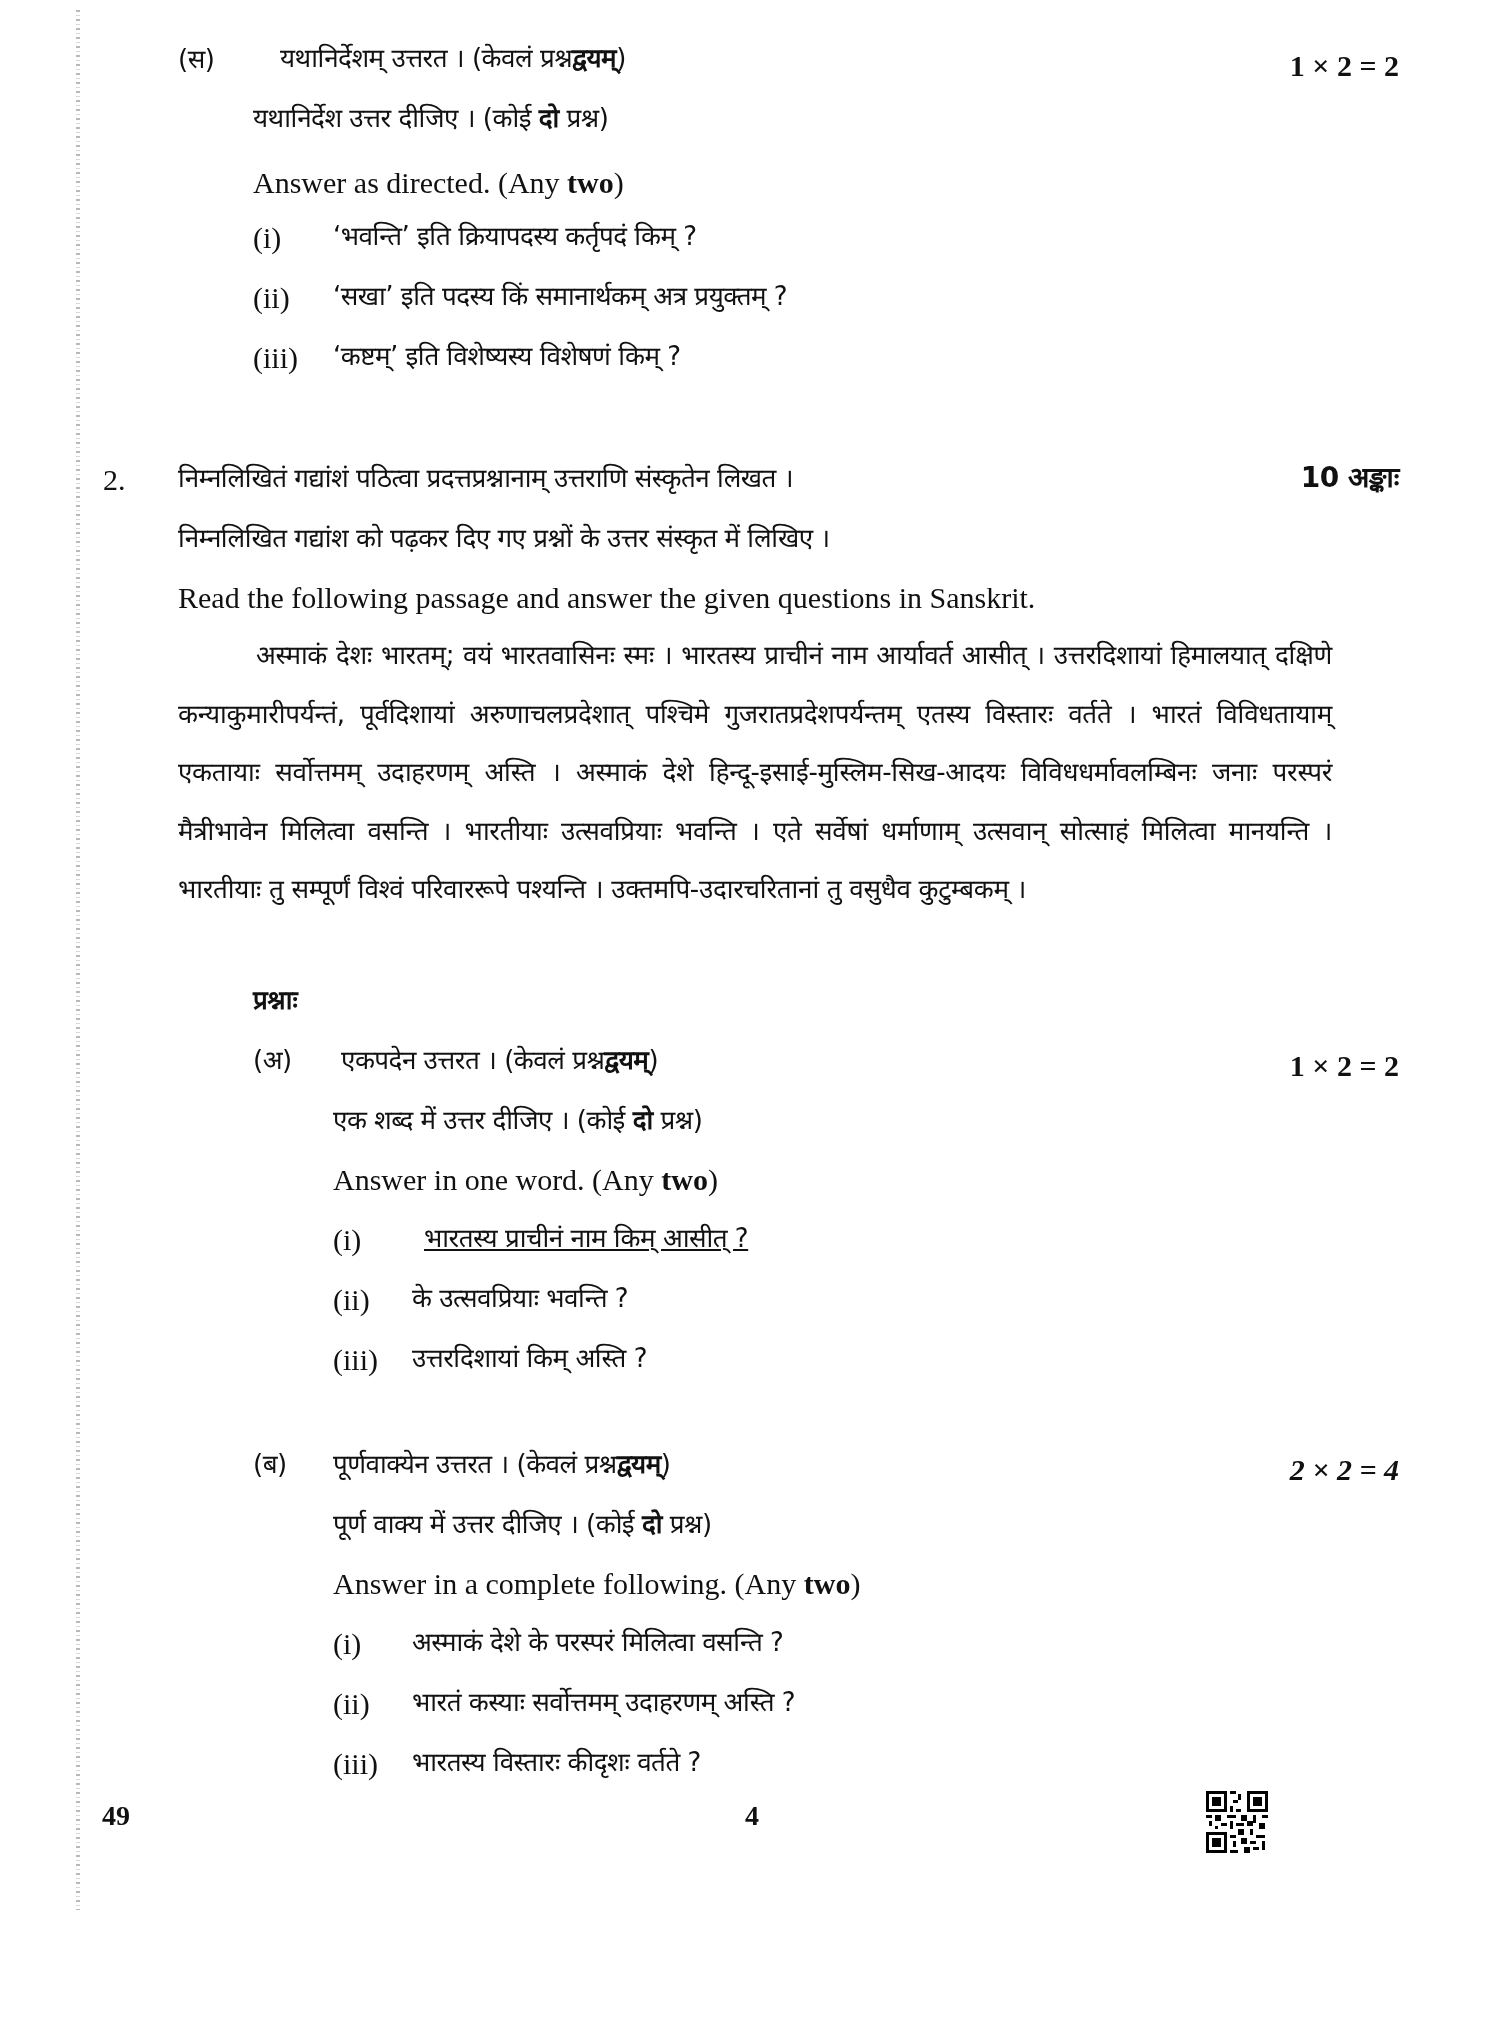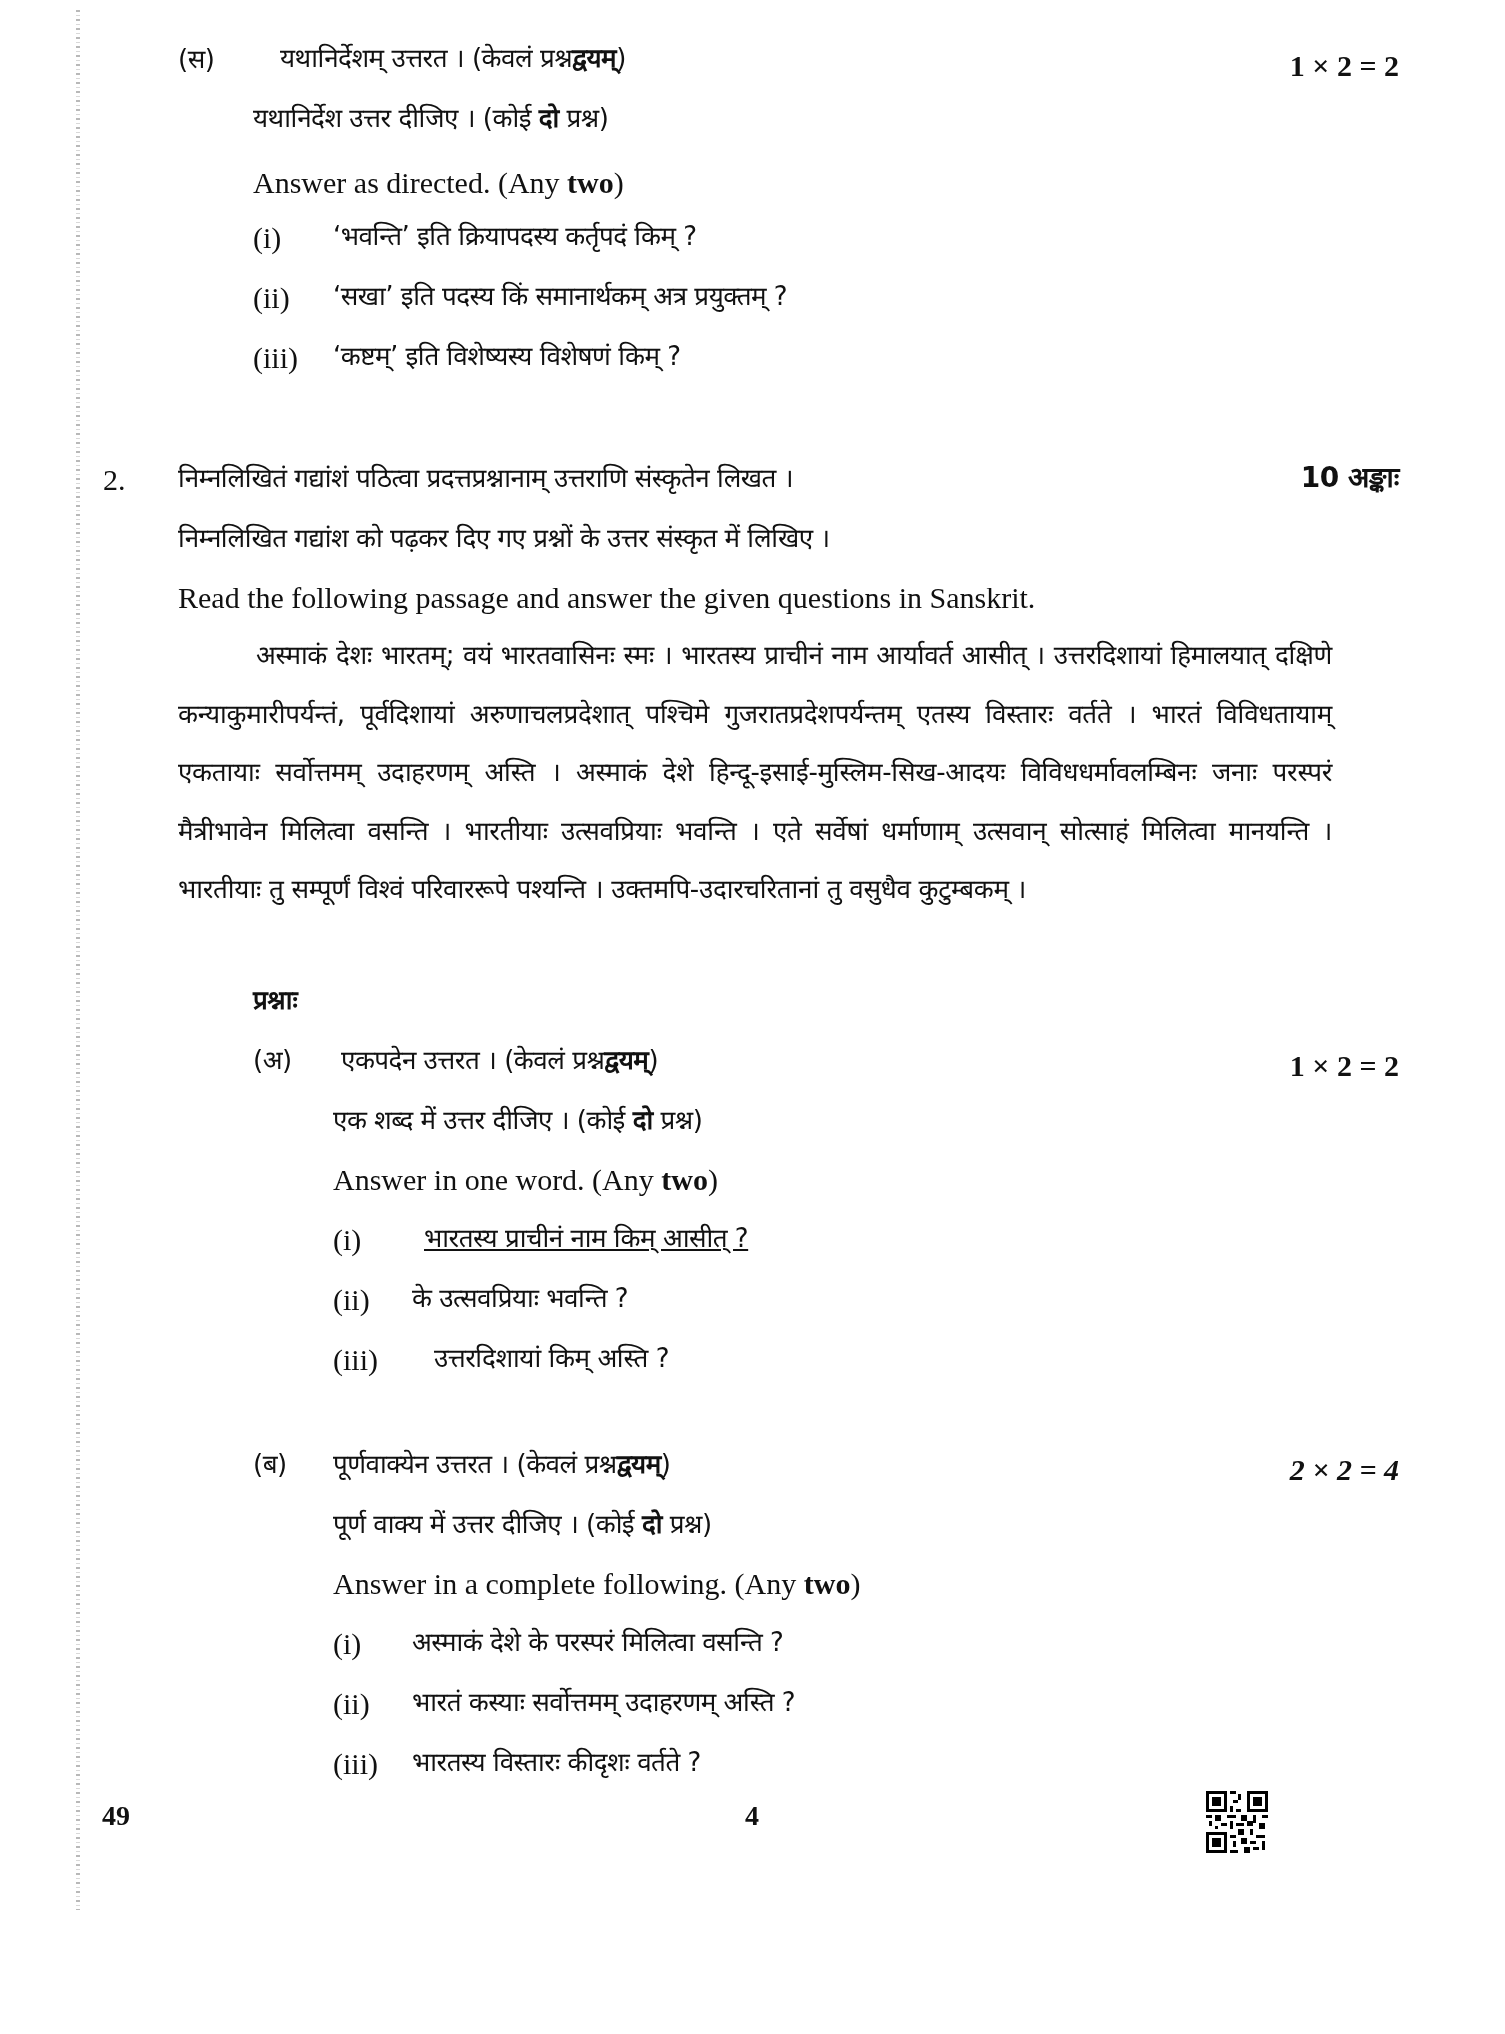--- a/index.html
+++ b/index.html
@@ -59,21 +59,21 @@
 <div class="line dev" style="left:341px; top:1042px;"><span>एकपदेन उत्तरत । (केवलं प्रश्न</span><span class="bold">द्वयम्</span><span>)</span></div>
 <div class="marks" style="top:1048px;">1 × 2 = 2</div>
 <div class="line dev" style="left:333px; top:1102px;"><span>एक शब्द में उत्तर दीजिए । (कोई </span><span class="bold">दो</span><span> प्रश्न)</span></div>
 <div class="line en" style="left:333px; top:1162px;"><span>Answer in one word. (Any </span><span class="bold">two</span><span>)</span></div>
 
 <div class="line en" style="left:333px; top:1222px;">(i)</div>
 <div class="line dev" style="left:424px; top:1220px;text-decoration:underline;">भारतस्य प्राचीनं नाम किम् आसीत् ?</div>
 <div class="line en" style="left:333px; top:1282px;">(ii)</div>
 <div class="line dev" style="left:412px; top:1280px;">के उत्सवप्रियाः भवन्ति ?</div>
 <div class="line en" style="left:333px; top:1342px;">(iii)</div>
-<div class="line dev" style="left:412px; top:1340px;margin-left:22px;">उत्तरदिशायां किम् अस्ति ?</div>
+<div class="line dev" style="left:412px; top:1340px;">उत्तरदिशायां किम् अस्ति ?</div>
 
 <div class="line dev" style="left:253px; top:1446px;">(ब)</div>
 <div class="line dev" style="left:333px; top:1446px;"><span>पूर्णवाक्येन उत्तरत । (केवलं प्रश्न</span><span class="bold">द्वयम्</span><span>)</span></div>
 <div class="marks" style="top:1452px;font-style:italic;">2 × 2 = 4</div>
 <div class="line dev" style="left:333px; top:1506px;"><span>पूर्ण वाक्य में उत्तर दीजिए । (कोई </span><span class="bold">दो</span><span> प्रश्न)</span></div>
 <div class="line en" style="left:333px; top:1566px;"><span>Answer in a complete following. (Any </span><span class="bold">two</span><span>)</span></div>
 
 <div class="line en" style="left:333px; top:1626px;">(i)</div>
 <div class="line dev" style="left:412px; top:1624px;">अस्माकं देशे के परस्परं मिलित्वा वसन्ति ?</div>
 <div class="line en" style="left:333px; top:1686px;">(ii)</div>

